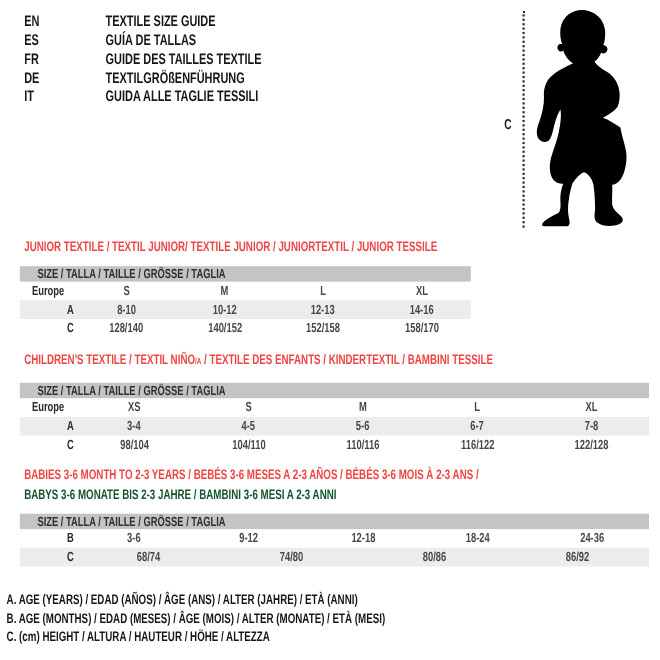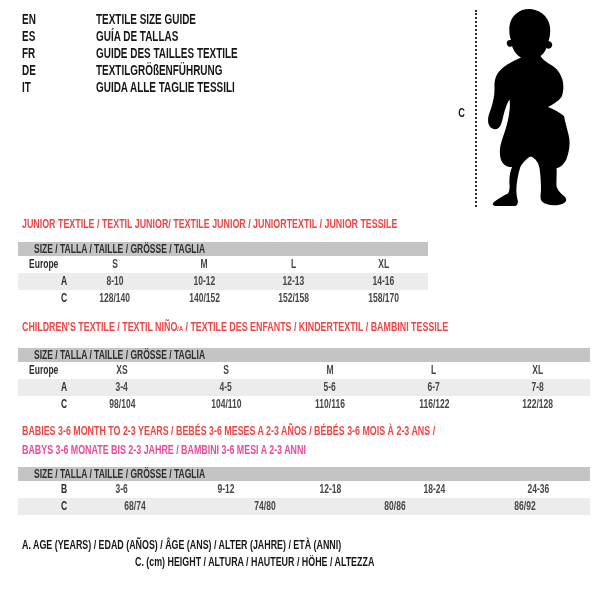--- a/index.html
+++ b/index.html
@@ -20,34 +20,34 @@
   .dotline{position:absolute;left:475px;top:10px;height:197px;width:0;border-left:2px dotted #2b2b2b;}
   .c-label{position:absolute;left:457px;top:105px;font-size:13px;font-weight:700;color:#161616;}
   .baby{position:absolute;left:484px;top:6px;}
 
   
   .tbl{position:absolute;left:18px;}
   .t1{top:217px;width:410px;}
   .t2{top:320px;width:572px;}
   .t3{top:424px;width:572px;}
   .t-title{position:absolute;left:4px;top:0;height:14px;line-height:14px;font-size:12.5px;font-weight:700;color:#ef4444;white-space:nowrap;}
-  .t3 .t-title2{position:absolute;left:4px;top:19px;height:14px;line-height:14px;font-size:12.5px;font-weight:700;color:#ec4899;white-space:nowrap;}
+  .t3 .t-title2{position:absolute;left:4px;top:19px;height:14px;line-height:14px;font-size:12.5px;font-weight:700;color:#14532d;white-space:nowrap;}
   .t-sub{font-size:8px;}
   .t-bar{position:absolute;left:0;width:100%;height:14px;line-height:14.5px;background:#c4c4c4;
          font-size:12px;font-weight:700;color:#2e2e2e;padding-left:16px;box-sizing:border-box;}
   .t1 .t-bar{top:25px;} .t2 .t-bar{top:28px;} .t3 .t-bar{top:43px;}
   .t-rows{position:absolute;left:0;width:100%;}
   .t1 .t-rows{top:39px;} .t2 .t-rows{top:42px;} .t3 .t-rows{top:57px;}
   .t-row{display:flex;height:17px;line-height:17px;}
   .t-row.shade{background:#ececec;}
   .t-lab{width:52px;padding-left:4px;box-sizing:border-box;font-size:12px;font-weight:700;color:#2b2b2b;text-align:right;}
   .t-val{flex:1;text-align:center;font-size:12px;font-weight:700;color:#474747;}
 
   
-  .notes{position:absolute;left:22px;top:537px;text-align:right;}
+  .notes{position:absolute;left:6px;top:537px;}
   .note-line{height:17px;line-height:17px;font-size:12.5px;font-weight:700;color:#161616;white-space:nowrap;}
 </style>
 </head>
 <body>
 
 <div class="canvas">
 
   <div class="langs">
     <div class="lang-row">
       <span class="lang-code"><span class="cond l">EN</span></span>
@@ -185,16 +185,17 @@
           <span class="t-val"><span class="cond">68/74</span></span>
           <span class="t-val"><span class="cond">74/80</span></span>
           <span class="t-val"><span class="cond">80/86</span></span>
           <span class="t-val"><span class="cond">86/92</span></span>
         </div>
       </div>
   </section>
 
   <div class="notes">
     <div class="note-line"><span class="cond l">A. AGE (YEARS) / EDAD (AÑOS) / ÂGE (ANS) / ALTER (JAHRE) / ETÀ (ANNI)</span></div>
+    <div class="note-line"><span class="cond l">B. AGE (MONTHS) / EDAD (MESES) / ÂGE (MOIS) / ALTER (MONATE) / ETÀ (MESI)</span></div>
     <div class="note-line"><span class="cond l">C. (cm) HEIGHT / ALTURA / HAUTEUR / HÖHE / ALTEZZA</span></div>
   </div>
 
 </div>
 
 </body></html>

